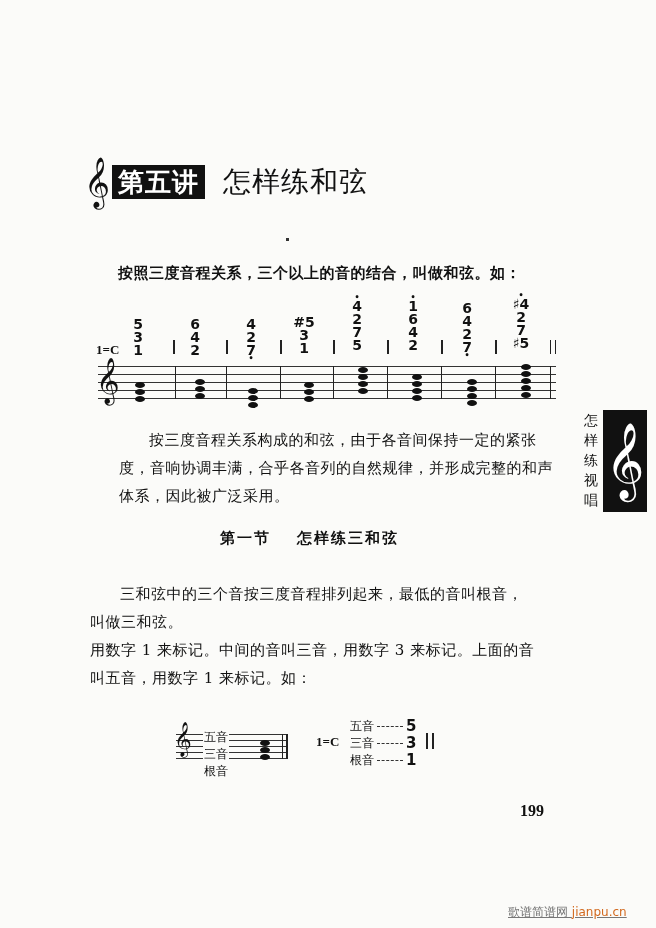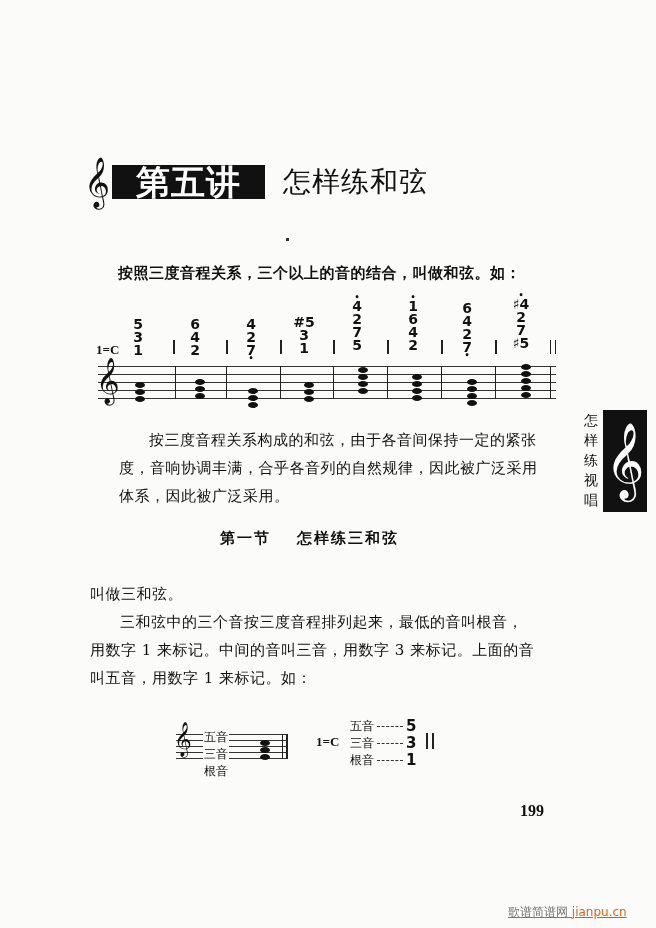--- a/index.html
+++ b/index.html
@@ -9,21 +9,21 @@
     font-family: "DejaVu Serif", serif;
     color: #111;
   }
   .abs { position: absolute; }
 
   
   .title-wrap { left: 84px; top: 156px; height: 52px; display: flex; align-items: center; }
   .clef-small { font-family: "DejaVu Sans", sans-serif; font-size: 44px; line-height: 1; margin-right: 2px; }
   .title-badge {
     background: #111; color: #fff; font-family: "DejaVu Sans", sans-serif;
-    font-weight: bold; font-size: 34px; padding: 2px 24px; letter-spacing: 1px; line-height: 30px;
+    font-weight: bold; font-size: 26px; padding: 2px 6px; letter-spacing: 1px; line-height: 30px;
   }
   .title-main { font-family: "DejaVu Sans", sans-serif; font-size: 28px; margin-left: 18px; letter-spacing: 1px; }
   .dot-mark { left: 286px; top: 238px; width: 3px; height: 3px; background:#333; }
 
   .para { font-size: 15px; line-height: 28px; letter-spacing: 0.5px; }
   .intro { left: 118px; top: 259px; font-weight: bold; }
 
   
   .key-label { left: 96px; top: 342px; font-weight: bold; font-size: 13px; font-family: "Liberation Serif", serif; }
   .chord-col { text-align: center; font-family: "DejaVu Sans", sans-serif; font-weight: bold; font-size: 14px; line-height: 13px; width: 24px; }
@@ -184,31 +184,31 @@
       <span></span>
       <span></span>
       <span></span>
       <span></span>
     </div>
 </div>
 <div class="abs clef-staff">𝄞</div>
 
 <div class="abs para para2">
   <div style="text-indent:30px">按三度音程关系构成的和弦，由于各音间保持一定的紧张</div>
-  <div>度，音响协调丰满，合乎各音列的自然规律，因此被广泛采用</div>
+  <div>度，音响协调丰满，合乎各音列的自然规律，并形成完整的和声</div>
   <div>体系，因此被广泛采用。</div>
 </div>
 
 <div class="abs section-head">
   <span>第一节</span><span style="display:inline-block;width:26px"></span><span>怎样练三和弦</span>
 </div>
 
 <div class="abs para para3">
+  <div style="text-indent:30px">三和弦中的三个音按三度音程排列起来，最低的音叫根音，</div>
   <div>叫做三和弦。</div>
-  <div style="text-indent:30px">三和弦中的三个音按三度音程排列起来，最低的音叫根音，</div>
   <div>用数字 1 来标记。中间的音叫三音，用数字 3 来标记。上面的音</div>
   <div>叫五音，用数字 1 来标记。如：</div>
 </div>
 
 <div class="abs side-text">
   <div>怎</div>
     <div>样</div>
     <div>练</div>
     <div>视</div>
     <div>唱</div>

